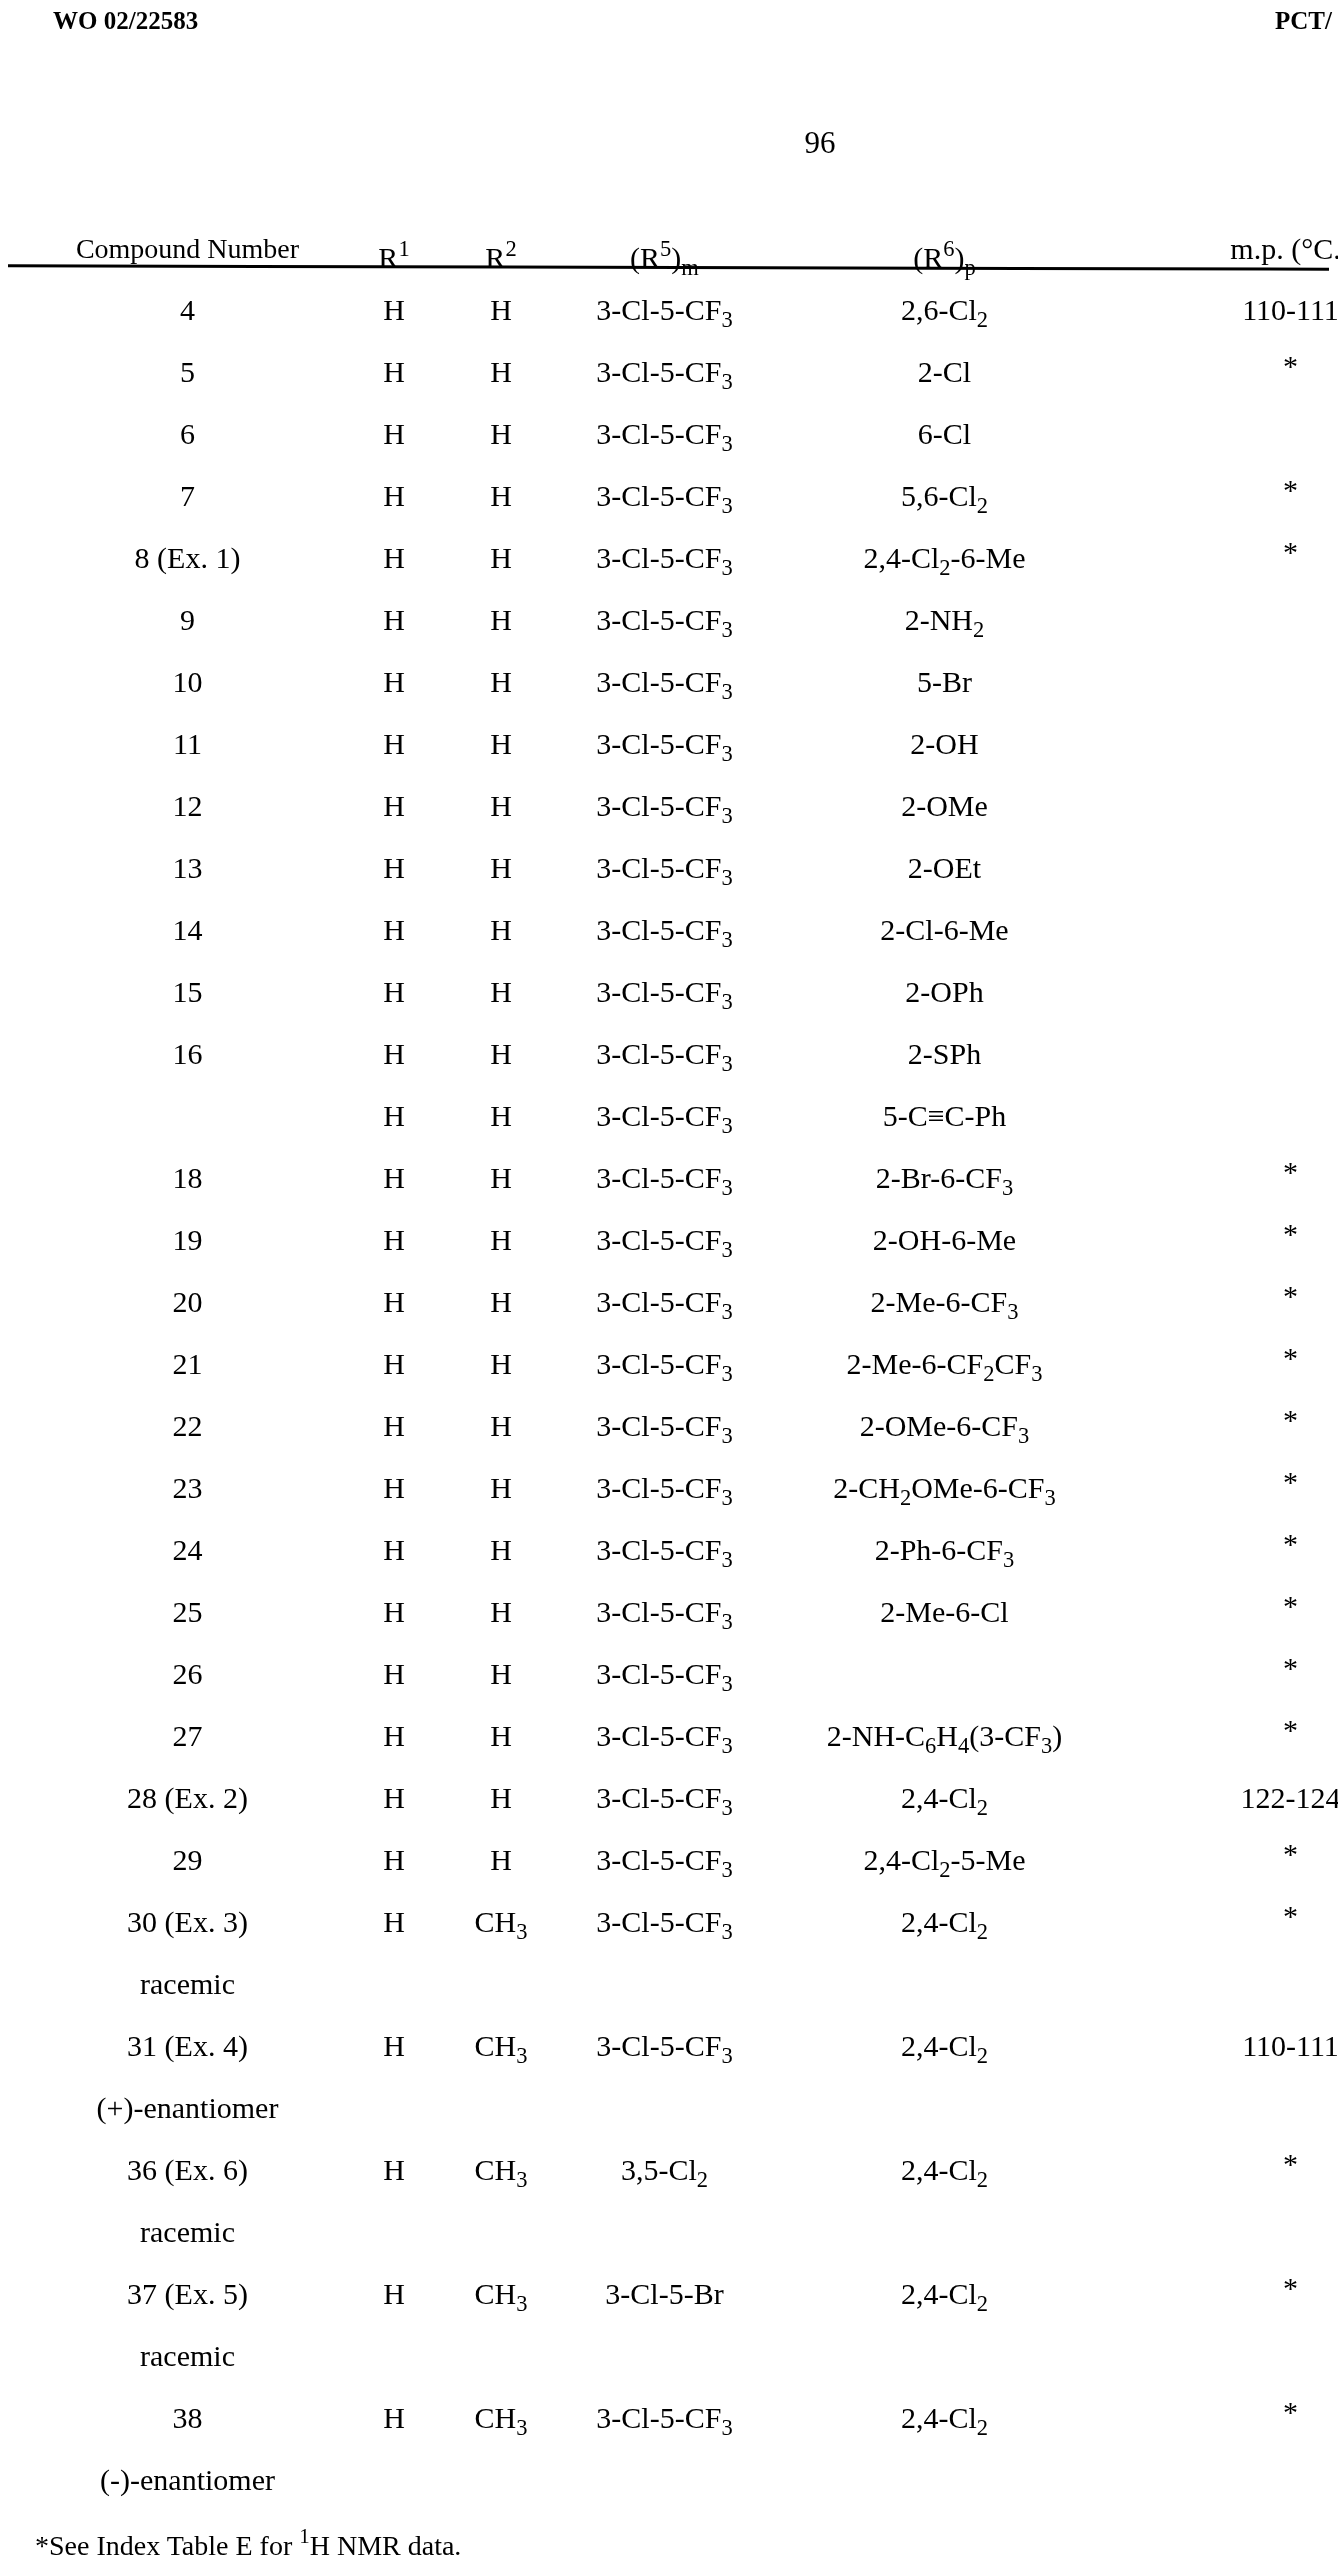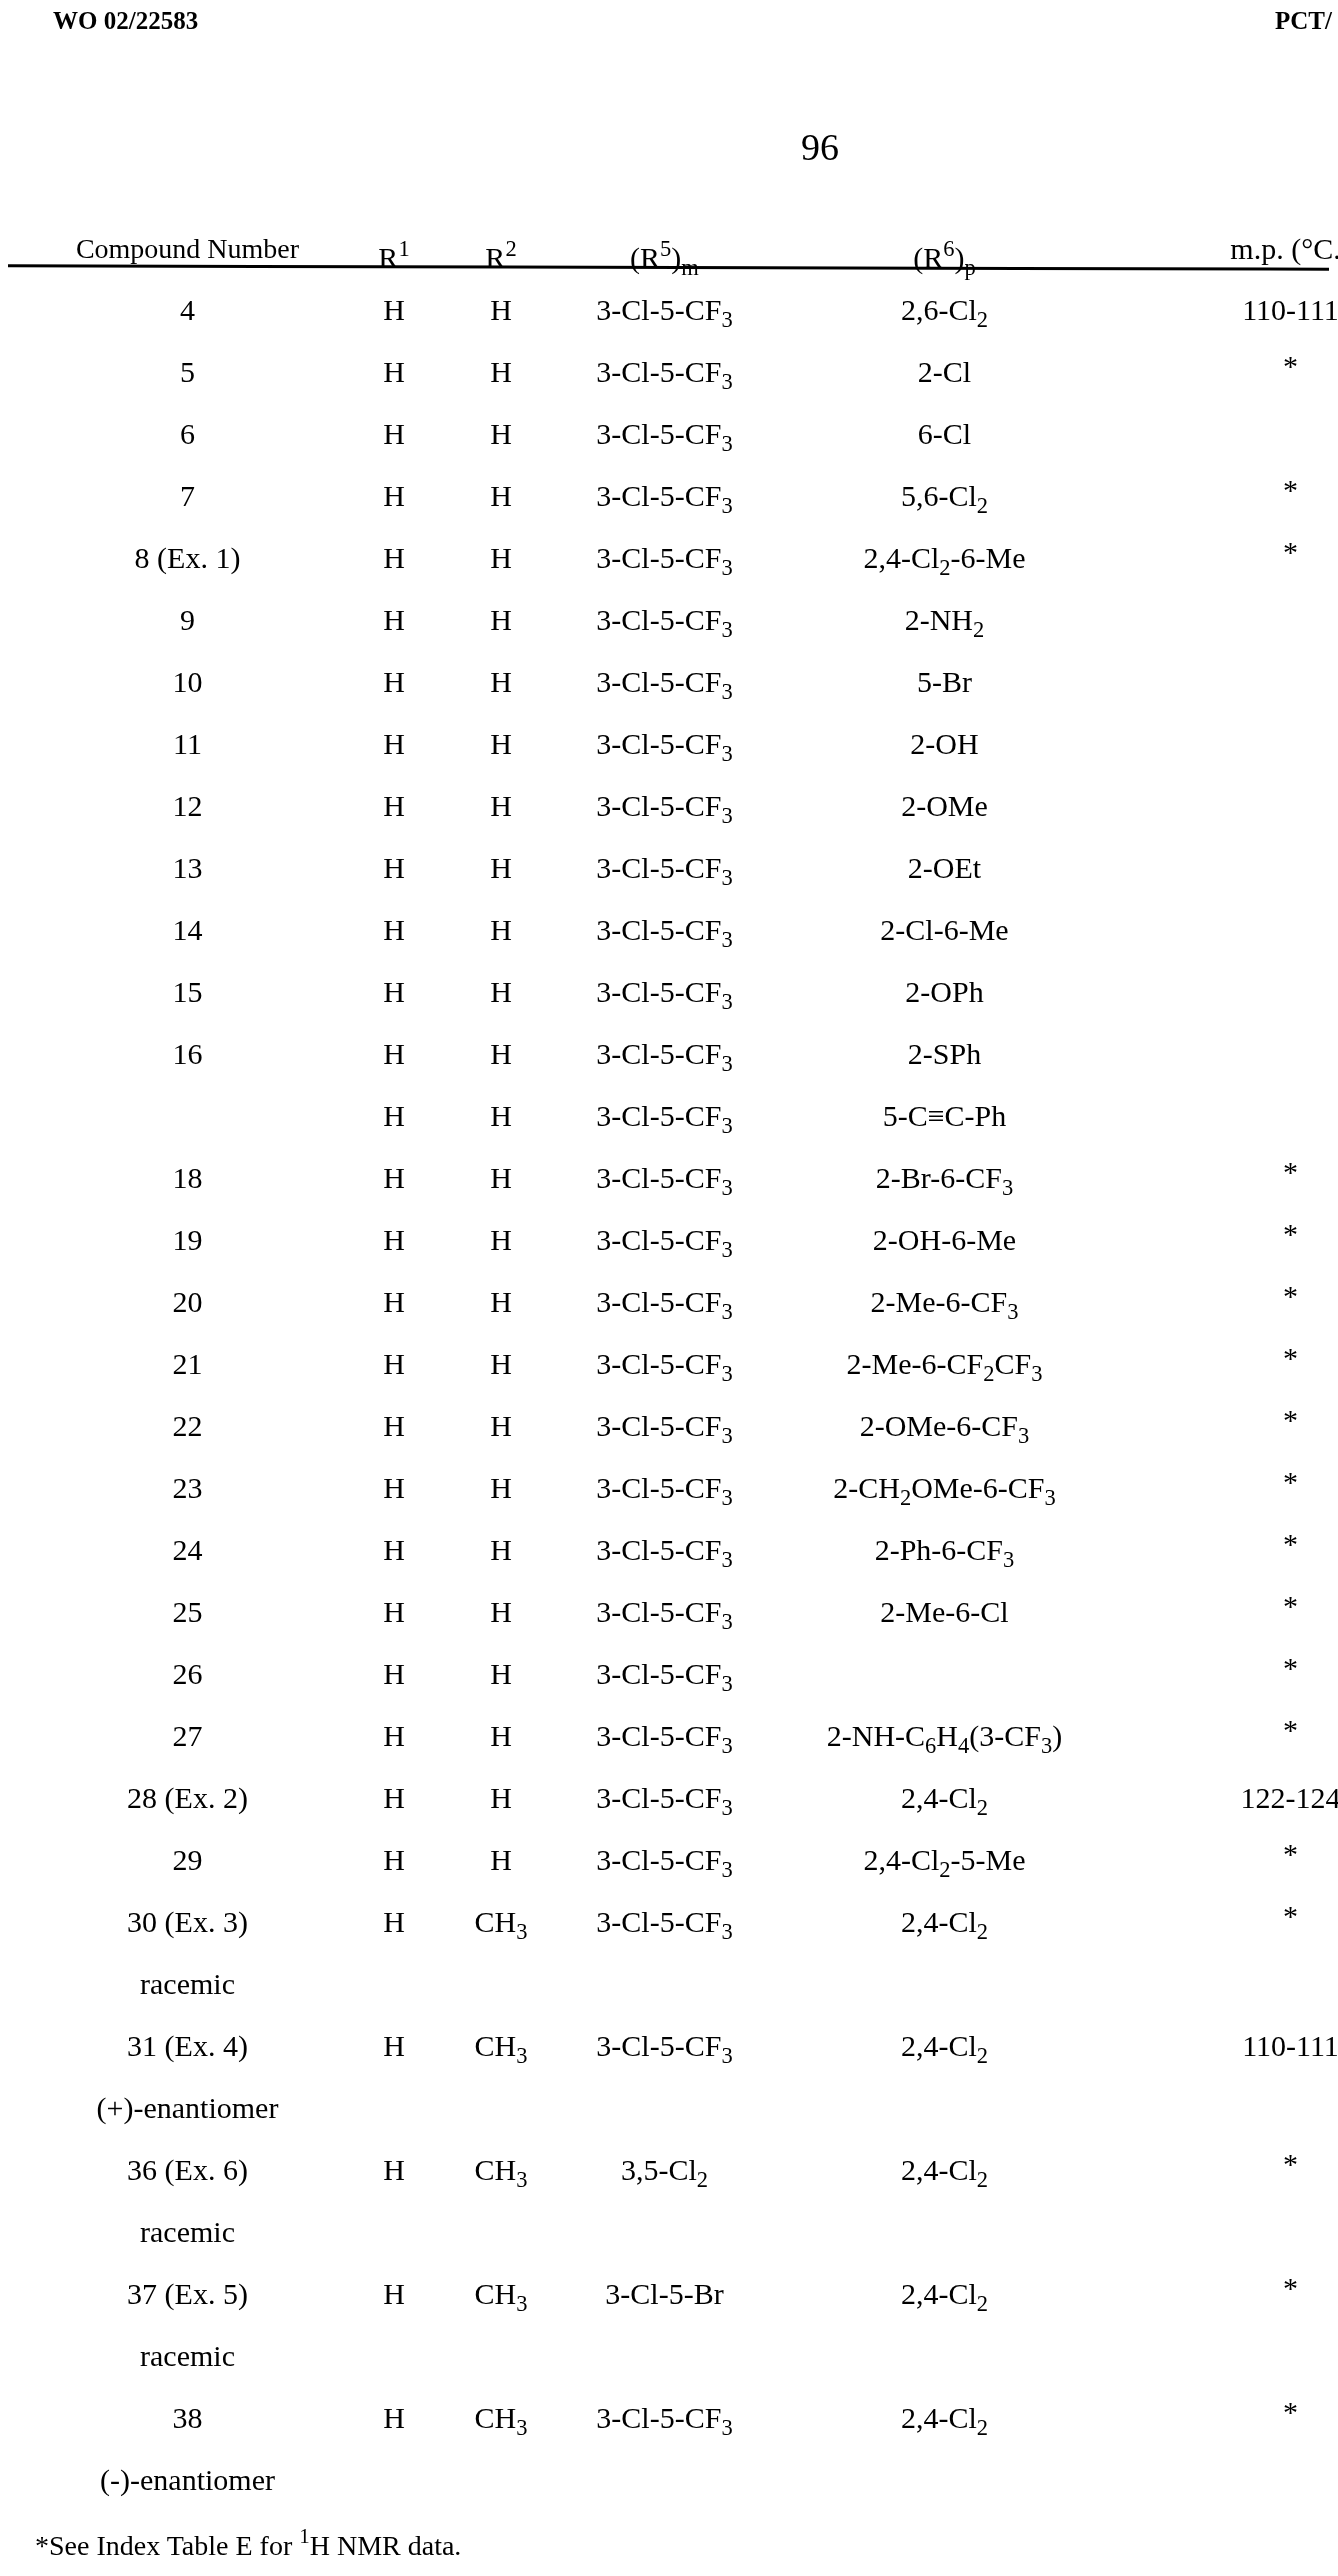--- a/index.html
+++ b/index.html
@@ -1,21 +1,21 @@
 <!DOCTYPE html>
 <html style="font-size:13.4px"><head>
 <meta charset="utf-8">
 <style>
   html, body { margin:0; padding:0; background:#ffffff; }
   body { width:1339px; height:2576px; position:relative; overflow:hidden;
          font-family:"Liberation Serif","DejaVu Serif",serif; color:#000; }
   .hdr { position:absolute; top:6.7px; font-weight:bold; font-size:25px;margin-left:13px; }
   .hdr-left { left:40px; }
   .hdr-right { left:1262px; }
-  .pageno { position:absolute; top:125px; left:0; width:1339px; text-align:center; font-size:38px; padding-left:301px; box-sizing:border-box; }
+  .pageno { position:absolute; top:125px; left:0; width:1339px; text-align:center; font-size:31px; padding-left:301px; box-sizing:border-box; }
   .table { position:absolute; left:0; top:217px; width:1339px; }
   .row { position:relative; height:62px; font-size:30px;margin-left:8px; }
   .cell { position:absolute; top:0; text-align:center; white-space:nowrap; line-height:62px; }
   .c0 { left:50px; width:259px; }
   .c1 { left:344px; width:84px; }
   .c2 { left:443px; width:100px; }
   .c3 { left:552px; width:209px; }
   .c4 { left:786px; width:301px; }
   .c5 { left:1199px; width:167px; }
   .head .cell { line-height:50px; top:6.7px; }

